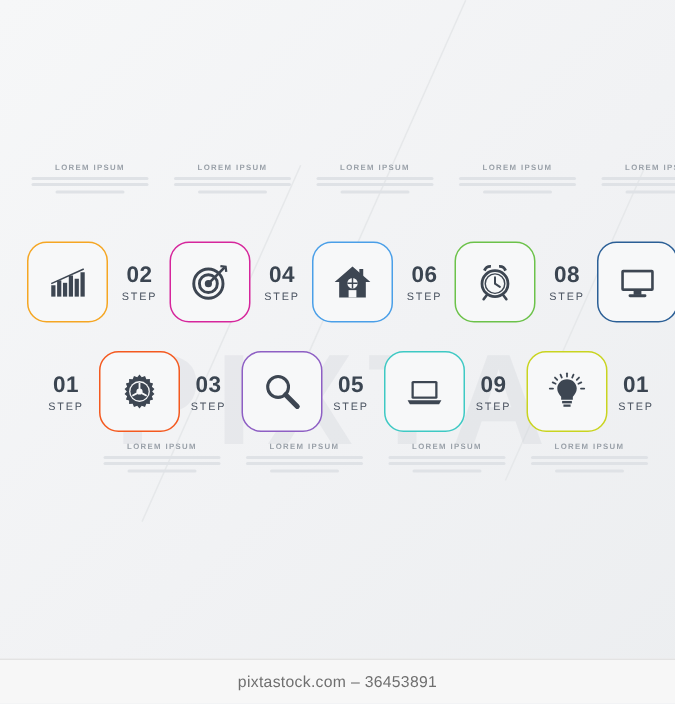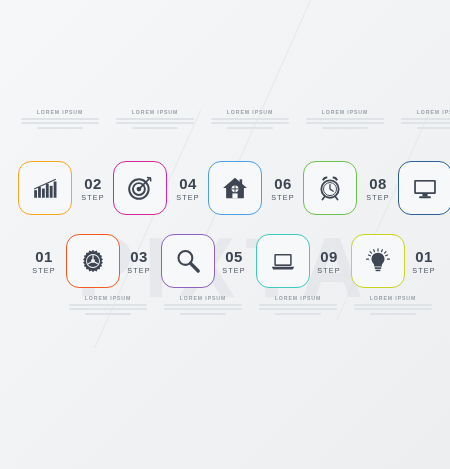--- a/index.html
+++ b/index.html
@@ -286,14 +286,17 @@
   </div>
   <div class="cap" style="left:347px;top:295px;">
     <div class="cap-title">LOREM IPSUM</div>
     <div class="cap-body">
       <div class="cap-line l1"></div>
         <div class="cap-line l2"></div>
         <div class="cap-line l3"></div>
     </div>
   </div>
 
+  <div class="footer">
+    <div class="fnote">pixtastock.com – 36453891</div>
+  </div>
 
 </div>
 
 </body></html>

